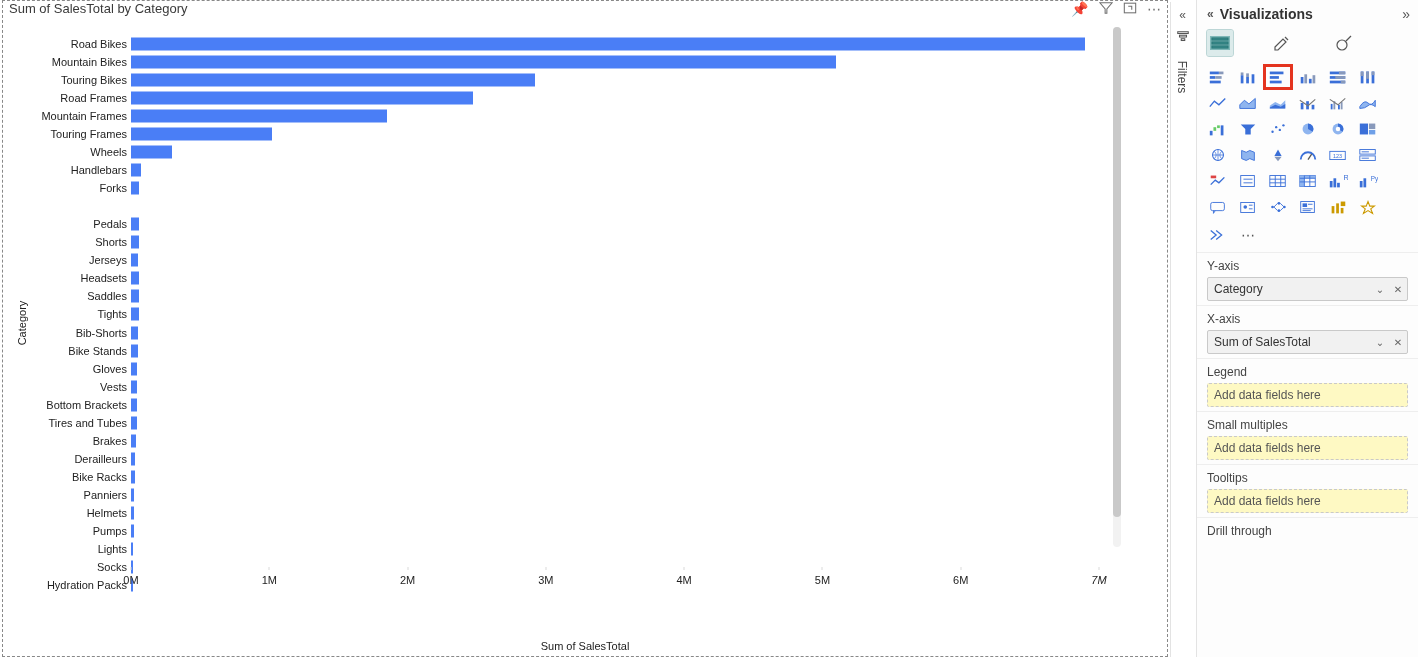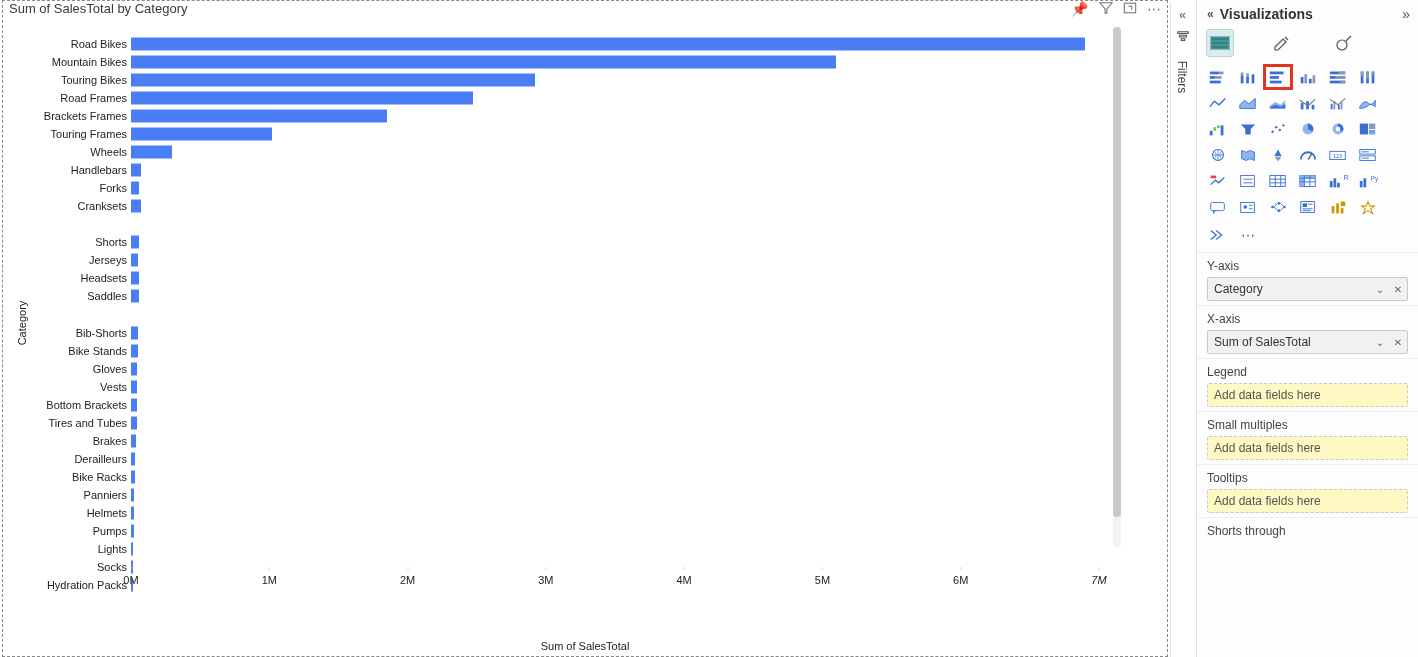--- a/index.html
+++ b/index.html
@@ -330,57 +330,61 @@
               </div>
               <div class="bar-row" style="top: 6.45161%; height: 3.22581%;">
                 <span class="bar-label">Touring Bikes</span>
                 <div class="bar-rect" style="top: 50%; transform: translateY(-50%); width: 41.7143%;"></div>
               </div>
               <div class="bar-row" style="top: 9.67742%; height: 3.22581%;">
                 <span class="bar-label">Road Frames</span>
                 <div class="bar-rect" style="top: 50%; transform: translateY(-50%); width: 35.2857%;"></div>
               </div>
               <div class="bar-row" style="top: 12.9032%; height: 3.22581%;">
-                <span class="bar-label">Brackets Frames</span>
+                <span class="bar-label">Mountain Frames</span>
                 <div class="bar-rect" style="top: 50%; transform: translateY(-50%); width: 26.4286%;"></div>
               </div>
               <div class="bar-row" style="top: 16.129%; height: 3.22581%;">
                 <span class="bar-label">Touring Frames</span>
                 <div class="bar-rect" style="top: 50%; transform: translateY(-50%); width: 14.5714%;"></div>
               </div>
               <div class="bar-row" style="top: 19.3548%; height: 3.22581%;">
                 <span class="bar-label">Wheels</span>
                 <div class="bar-rect" style="top: 50%; transform: translateY(-50%); width: 4.28571%;"></div>
               </div>
               <div class="bar-row" style="top: 22.5806%; height: 3.22581%;">
                 <span class="bar-label">Handlebars</span>
                 <div class="bar-rect" style="top: 50%; transform: translateY(-50%); width: 1.07143%;"></div>
               </div>
               <div class="bar-row" style="top: 25.8065%; height: 3.22581%;">
                 <span class="bar-label">Forks</span>
                 <div class="bar-rect" style="top: 50%; transform: translateY(-50%); width: 0.857143%;"></div>
               </div>
-              <div class="bar-row" style="top: 29.0323%; height: 3.22581%;">
-                <span class="bar-label">Cranksets</span>
-                <div class="bar-rect" style="top: 50%; transform: translateY(-50%); width: 1.07143%;"></div>
+              <div class="bar-row" style="top: 32.2581%; height: 3.22581%;">
+                <span class="bar-label">Pedals</span>
+                <div class="bar-rect" style="top: 50%; transform: translateY(-50%); width: 0.857143%;"></div>
               </div>
               <div class="bar-row" style="top: 35.4839%; height: 3.22581%;">
                 <span class="bar-label">Shorts</span>
                 <div class="bar-rect" style="top: 50%; transform: translateY(-50%); width: 0.857143%;"></div>
               </div>
               <div class="bar-row" style="top: 38.7097%; height: 3.22581%;">
                 <span class="bar-label">Jerseys</span>
                 <div class="bar-rect" style="top: 50%; transform: translateY(-50%); width: 0.714286%;"></div>
               </div>
               <div class="bar-row" style="top: 41.9355%; height: 3.22581%;">
                 <span class="bar-label">Headsets</span>
                 <div class="bar-rect" style="top: 50%; transform: translateY(-50%); width: 0.857143%;"></div>
               </div>
               <div class="bar-row" style="top: 45.1613%; height: 3.22581%;">
                 <span class="bar-label">Saddles</span>
+                <div class="bar-rect" style="top: 50%; transform: translateY(-50%); width: 0.785714%;"></div>
+              </div>
+              <div class="bar-row" style="top: 48.3871%; height: 3.22581%;">
+                <span class="bar-label">Tights</span>
                 <div class="bar-rect" style="top: 50%; transform: translateY(-50%); width: 0.785714%;"></div>
               </div>
               <div class="bar-row" style="top: 51.6129%; height: 3.22581%;">
                 <span class="bar-label">Bib-Shorts</span>
                 <div class="bar-rect" style="top: 50%; transform: translateY(-50%); width: 0.714286%;"></div>
               </div>
               <div class="bar-row" style="top: 54.8387%; height: 3.22581%;">
                 <span class="bar-label">Bike Stands</span>
                 <div class="bar-rect" style="top: 50%; transform: translateY(-50%); width: 0.714286%;"></div>
               </div>
@@ -812,17 +816,17 @@
           <span class="field-placeholder">Add data fields here</span>
         </div>
       </div>
       <div class="section">
         <div class="section-label">Tooltips</div>
         <div class="field-well">
           <span class="field-placeholder">Add data fields here</span>
         </div>
       </div>
       <div class="section">
-        <div class="section-label">Shorts through</div>
+        <div class="section-label">Drill through</div>
       </div>
     </div>
   </div>
 </div>
 
 </body></html>

